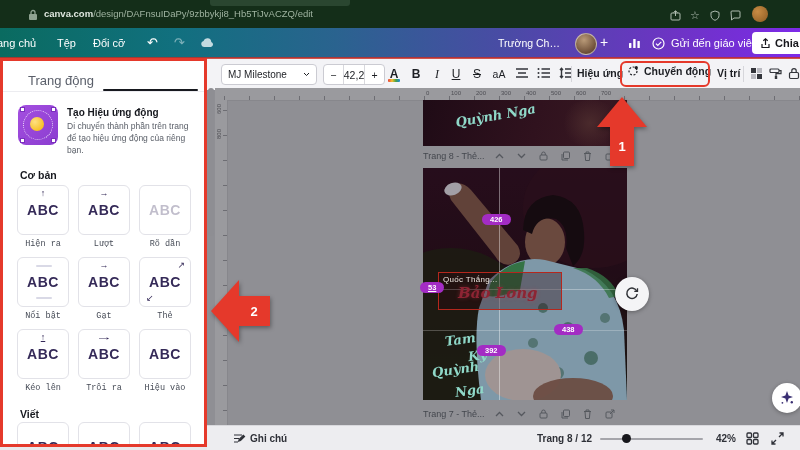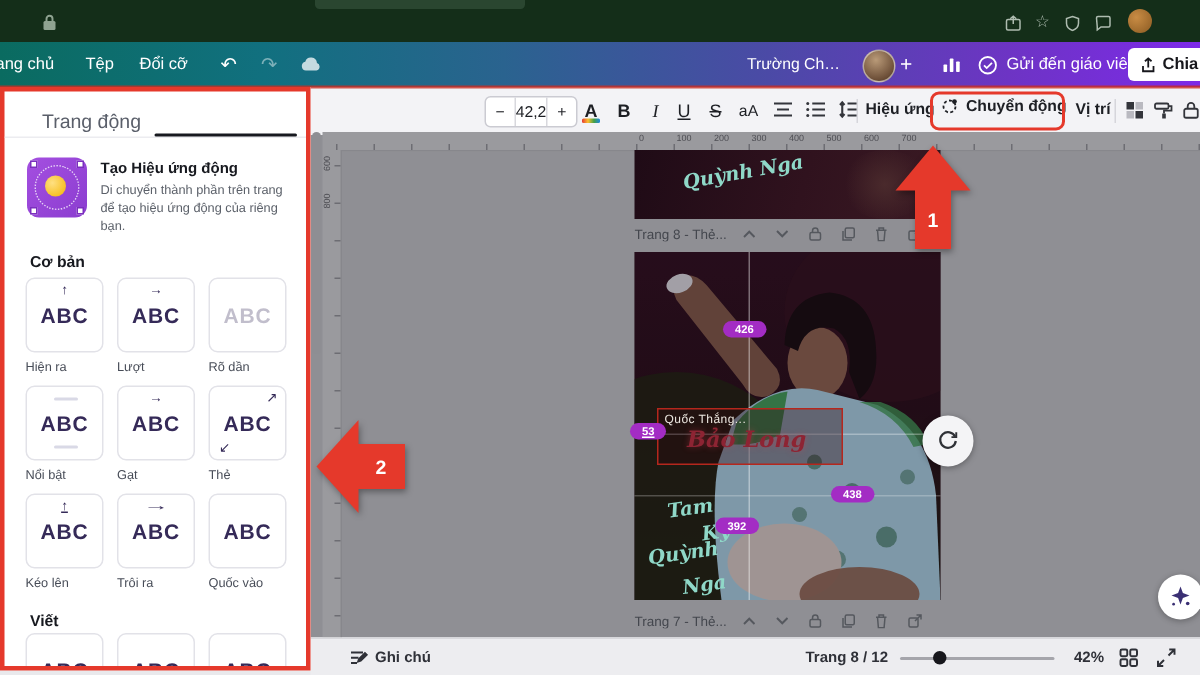--- a/index.html
+++ b/index.html
@@ -66,21 +66,21 @@
         position:relative;display:flex;align-items:center;justify-content:center;box-sizing:border-box;}
   .abc{font-weight:bold;color:#352a58;font-size:14px;letter-spacing:.5px;}
   .deco{position:absolute;top:3px;left:50%;transform:translateX(-50%);font-size:9px;color:#352a58;line-height:9px;}
   .tile.long .deco{transform:translateX(-50%) scaleX(1.9);}
   .tile.bar .deco{text-decoration:underline;}
   .tile.faded .abc{opacity:.3;}
   .tile.corner .deco{left:auto;right:5px;transform:none;}
   .deco2{position:absolute;left:6px;bottom:3px;font-size:9px;color:#352a58;line-height:9px;}
   .gline{position:absolute;left:18px;width:16px;height:2px;background:#d9d9e6;border-radius:1px;}
   .gt{top:7px;} .gb{bottom:7px;}
-  .tile-label{margin-top:4px;text-align:left;font-size:8.5px;color:#474c57;}
+  .tile-label{margin-top:4px;text-align:center;font-size:8.5px;color:#474c57;font-family:Liberation Mono, monospace;}
   #sidebar-scrollbar{left:208px;top:88px;width:6px;height:148px;background:#8e8e93;border-radius:3px;z-index:31;}
 
   
   #canvas{left:207px;top:90px;width:593px;height:335px;background:#8f8f94;}
   #ruler-top{left:215px;top:88px;width:585px;height:12px;background:#9a9a9e;border-bottom:1px solid #87878c;}
   #ruler-left{left:215px;top:100px;width:12px;height:325px;background:#9a9a9e;border-right:1px solid #87878c;}
   .rlab{position:absolute;top:2px;font-size:6px;color:#4e4e54;}
   .rtick{position:absolute;bottom:0;width:1px;height:4px;background:#6d6d73;}
   .rlab-v{position:absolute;left:1px;font-size:6px;color:#4e4e54;transform:rotate(-90deg);transform-origin:left top;}
   .rtick-v{position:absolute;right:0;height:1px;width:4px;background:#6d6d73;}
@@ -145,20 +145,21 @@
 <div id="screen">
 
   <div class="abs" id="browser-bar">
     <div class="abs" id="browser-tab"></div>
     <span class="abs" style="left:28px;top:9px;">
       <svg width="10" height="12" viewBox="0 0 10 12">
           <rect x="1" y="5" width="8" height="6" rx="1" fill="#8fa391"></rect>
           <path d="M3 5V3.5A2 2 0 0 1 7 3.5V5" stroke="#8fa391" fill="none" stroke-width="1.3"></path>
         </svg>
     </span>
+    <div class="abs" id="url-text"><b>canva.com</b><span>/design/DAFnsuIDaPy/9zbbykji8_Hb5TiJvACZQ/edit</span></div>
     <span class="abs bicon" style="left:670px;">
       <svg width="11" height="11" viewBox="0 0 11 11" fill="none" stroke="#aebcb0">
           <rect x="1" y="3" width="9" height="7" rx="1"></rect>
           <path d="M5.5 6V1M3.5 2.5L5.5.8l2 1.7"></path>
         </svg>
     </span>
     <span class="abs bicon" style="left:690px;">☆</span>
     <span class="abs bicon" style="left:710px;">
       <svg width="10" height="11" viewBox="0 0 10 11" fill="none" stroke="#aebcb0">
           <path d="M5 1l4 1.4v3.1c0 2.4-1.7 4-4 4.8-2.3-.8-4-2.4-4-4.8V2.4z"></path>
@@ -202,20 +203,26 @@
     <span class="abs mitem" style="left:671px;">Gửi đến giáo viên</span>
     <div class="abs" id="share-btn">
       <svg width="9" height="11" viewBox="0 0 9 11" fill="none" stroke="#17171c" stroke-width="1.2">
           <path d="M4.5 7V1M2.3 2.8L4.5.9l2.2 1.9M1 6v3.5h7V6"></path>
         </svg>
       <span>Chia sẻ</span>
     </div>
   </div>
 
   <div class="abs" id="toolbar">
+    <div class="abs tbox" id="font-box">
+      <span>MJ Milestone</span>
+      <svg width="7" height="5" viewBox="0 0 7 5">
+          <path d="M1 1l2.5 2.5L6 1" stroke="#1d1f24" fill="none"></path>
+        </svg>
+    </div>
     <div class="abs tbox" id="size-box">
       <span>−</span>
         <span class="sep"></span>
       <span>42,2</span>
         <span class="sep"></span>
       <span>+</span>
     </div>
     <span class="abs fmt" style="left:178px;font-weight:bold;"><span>A</span><i id="color-underline"></i></span>
     <span class="abs fmt" style="left:200px;font-weight:bold;">B</span>
     <span class="abs fmt" style="left:221px;font-style:italic;font-family:'Liberation Serif',serif;">I</span>
@@ -533,21 +540,21 @@
           <div class="tile long">
             <span class="deco">→</span>
             <span class="abc">ABC</span>
           </div>
           <div class="tile-label">Trôi ra</div>
         </div>
         <div class="tile-wrap">
           <div class="tile plain">
             <span class="abc">ABC</span>
           </div>
-          <div class="tile-label">Quốc vào</div>
+          <div class="tile-label">Hiệu vào</div>
         </div>
       </div>
     <div class="abs sec-head" style="left:17px;top:347px;">Viết</div>
     <div class="abs agrid" id="write-grid" style="left:14px;top:361px;">
         <div class="tile-wrap">
           <div class="tile plain">
             <span class="abc">ABC</span>
           </div>
         </div>
         <div class="tile-wrap">

